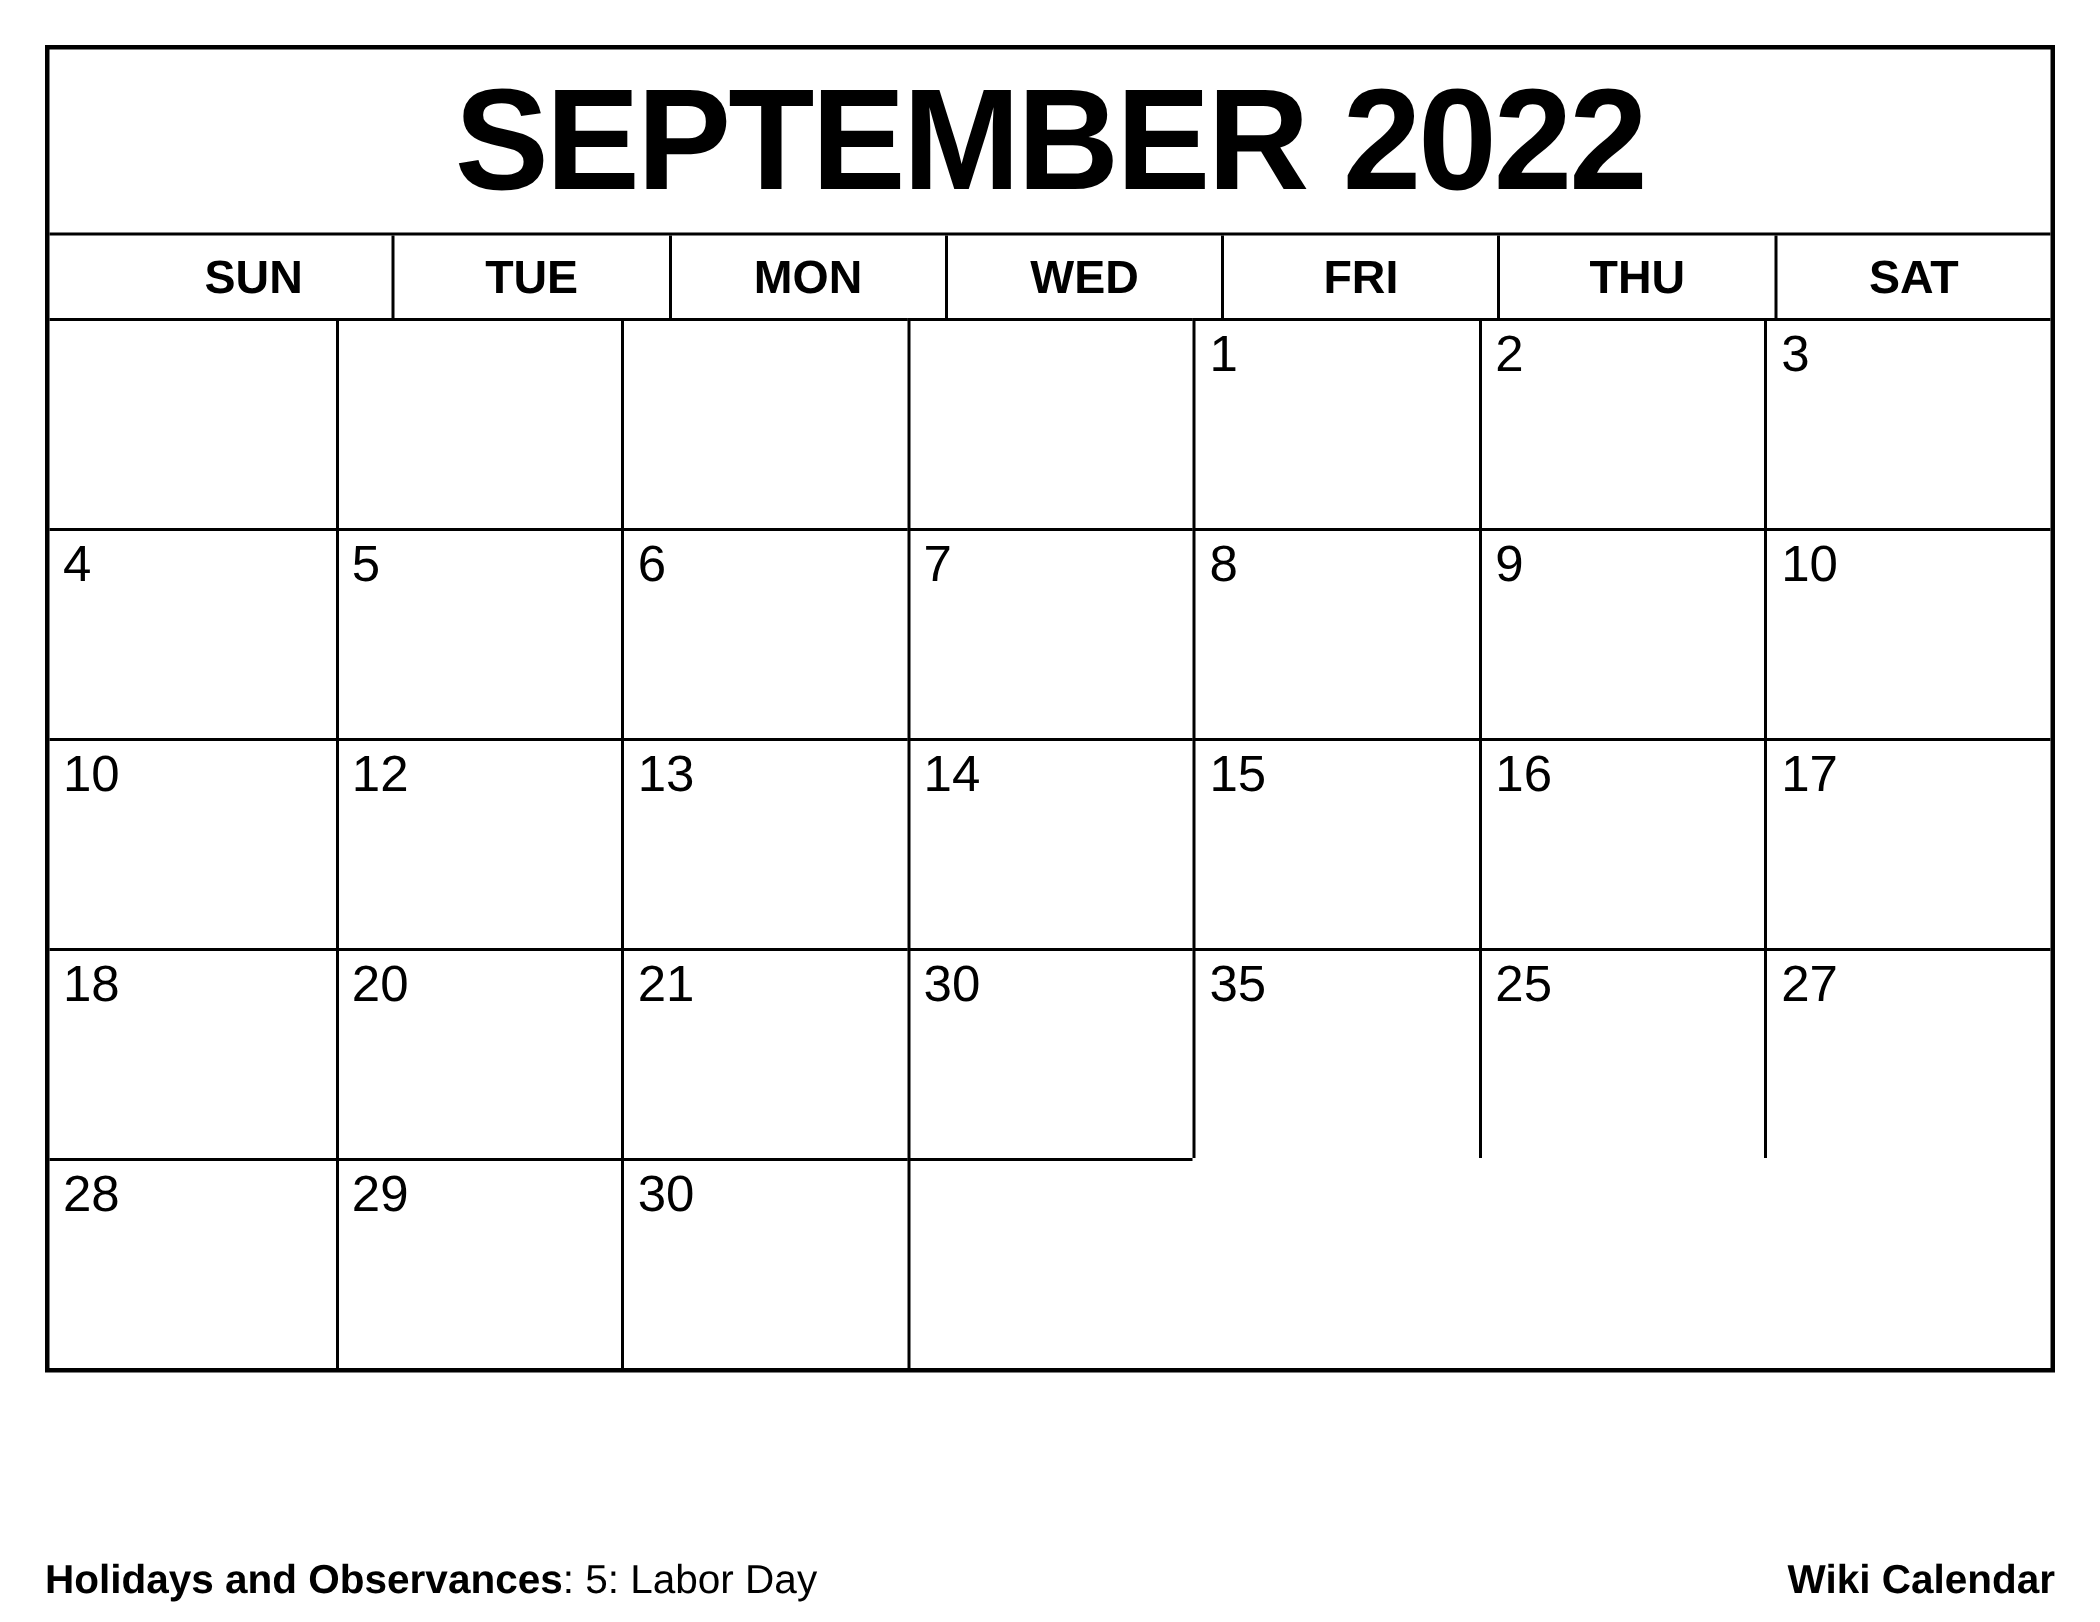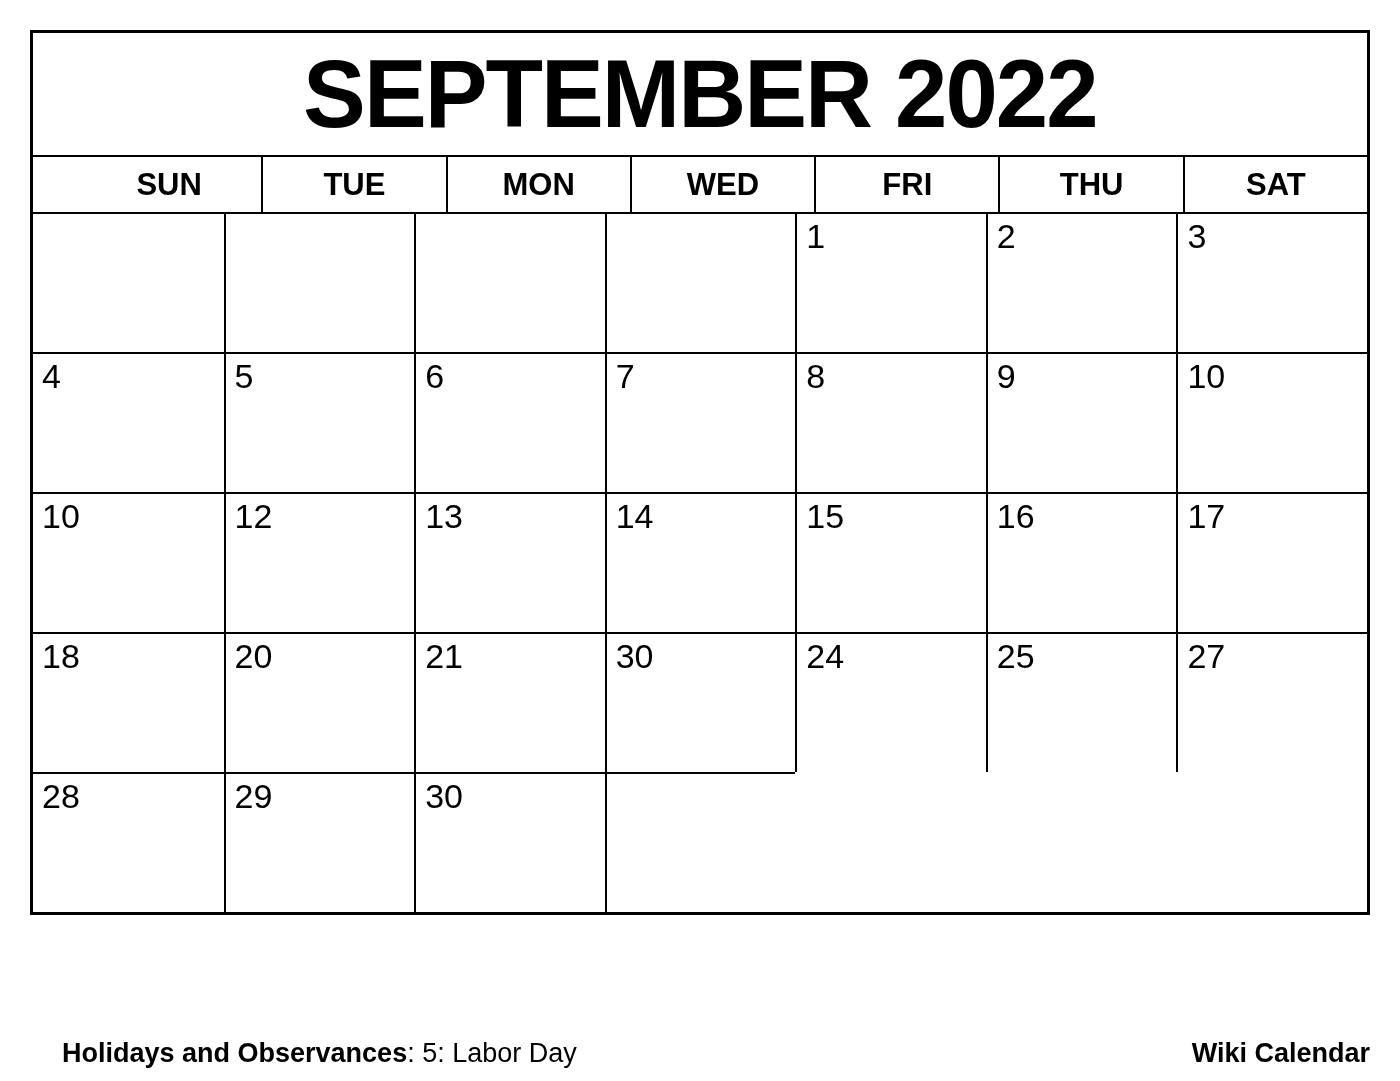--- a/index.html
+++ b/index.html
@@ -73,21 +73,21 @@
     position: absolute;
     left: 30px; top: 1038px;
     width: 1340px;
     display: flex;
     justify-content: space-between;
     align-items: flex-start;
     font-size: 27px;
     line-height: 30px;
   }
   .footer-left { white-space: nowrap; }
-  .footer-bold { font-weight: bold; margin-left: 32px; }
+  .footer-bold { font-weight: bold; }
   .footer-brand { font-weight: bold; white-space: nowrap; }
 </style>
 </head>
 <body>
 
 <div class="page">
 
   <div class="calendar-box">
 
     <div class="title-row">
@@ -123,21 +123,21 @@
         <div class="day-cell"><span class="day-num">12</span></div>
         <div class="day-cell"><span class="day-num">13</span></div>
         <div class="day-cell"><span class="day-num">14</span></div>
         <div class="day-cell"><span class="day-num">15</span></div>
         <div class="day-cell"><span class="day-num">16</span></div>
         <div class="day-cell"><span class="day-num">17</span></div>
         <div class="day-cell"><span class="day-num">18</span></div>
         <div class="day-cell"><span class="day-num">20</span></div>
         <div class="day-cell"><span class="day-num">21</span></div>
         <div class="day-cell"><span class="day-num">30</span></div>
-        <div class="day-cell"><span class="day-num">24</span></div>
+        <div class="day-cell"><span class="day-num">35</span></div>
         <div class="day-cell"><span class="day-num">25</span></div>
         <div class="day-cell"><span class="day-num">27</span></div>
         <div class="day-cell"><span class="day-num">28</span></div>
         <div class="day-cell"><span class="day-num">29</span></div>
         <div class="day-cell"><span class="day-num">30</span></div>
         <div class="day-cell"><span class="day-num"></span></div>
       </div>
 
   </div>
 

